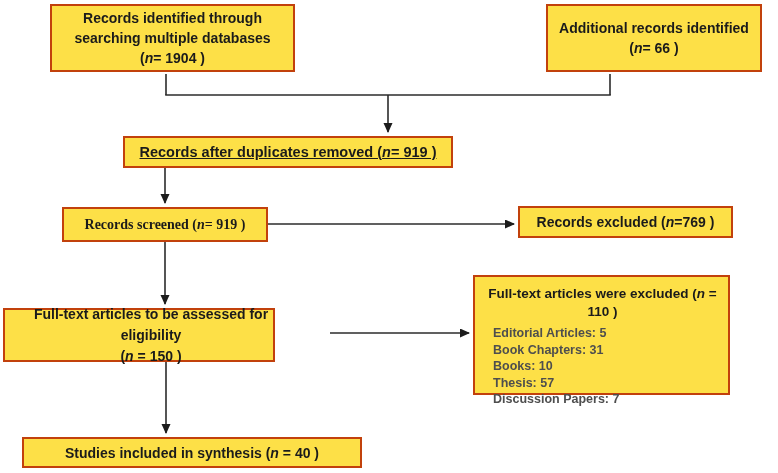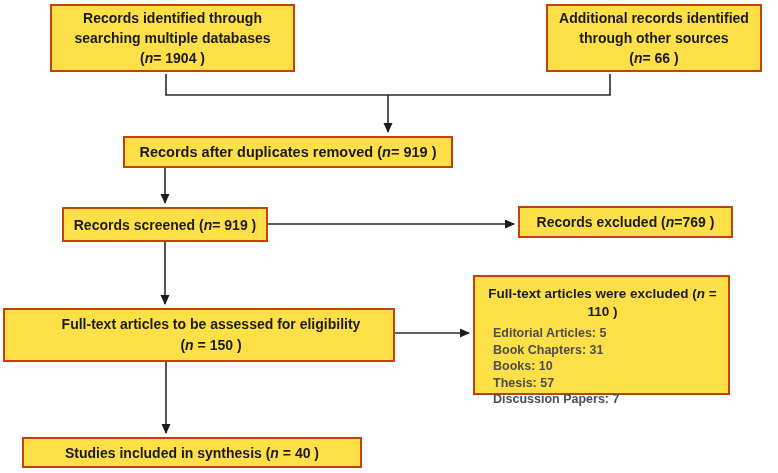--- a/index.html
+++ b/index.html
@@ -28,24 +28,24 @@
     flex-direction: column;
     align-items: center;
     justify-content: center;
     text-align: center;
     font-size: 14px;
     line-height: 20px;
   }
   .box i { font-style: italic; }
   .box-identified      { left: 50px;  top: 4px;   width: 245px; height: 68px; }
   .box-additional      { left: 546px; top: 4px;   width: 216px; height: 68px; }
-  .box-duplicates      { left: 123px; top: 136px; width: 330px; height: 32px; font-size: 14.5px; }
-  .box-screened        { left: 62px;  top: 207px; width: 206px; height: 35px; }
+  .box-duplicates      { left: 123px; top: 136px; width: 330px; height: 32px; font-size: 14.5px; text-decoration: underline; }
+  .box-screened        { left: 62px;  top: 207px; width: 206px; height: 35px; font-family: Liberation Serif, serif; }
   .box-excluded        { left: 518px; top: 206px; width: 215px; height: 32px; }
-  .box-fulltext        { left: 3px;   top: 308px; width: 392px; height: 54px; line-height: 21px; padding-left: 24px; }
+  .box-fulltext        { left: 3px;   top: 308px; width: 272px; height: 54px; line-height: 21px; padding-left: 24px; }
   .box-included        { left: 22px;  top: 437px; width: 340px; height: 31px; }
   .box-ft-excluded {
     left: 473px; top: 275px; width: 257px; height: 120px;
     align-items: stretch;
     justify-content: flex-start;
     text-align: left;
     padding: 8px 10px 6px 12px;
   }
   .ft-title {
     font-size: 13.5px;
@@ -94,21 +94,20 @@
   </svg>
 
   <div class="box box-identified">
     <div>Records identified through</div>
     <div>searching multiple databases</div>
     <div><span>(</span><i>n</i><span>= 1904 )</span></div>
   </div>
 
   <div class="box box-additional">
     <div>Additional records identified</div>
-    <div>through other sources</div>
     <div><span>(</span><i>n</i><span>= 66 )</span></div>
   </div>
 
   <div class="box box-duplicates">
     <div><span>Records after duplicates removed (</span><i>n</i><span>= 919 )</span></div>
   </div>
 
   <div class="box box-screened">
     <div><span>Records screened (</span><i>n</i><span>= 919 )</span></div>
   </div>

